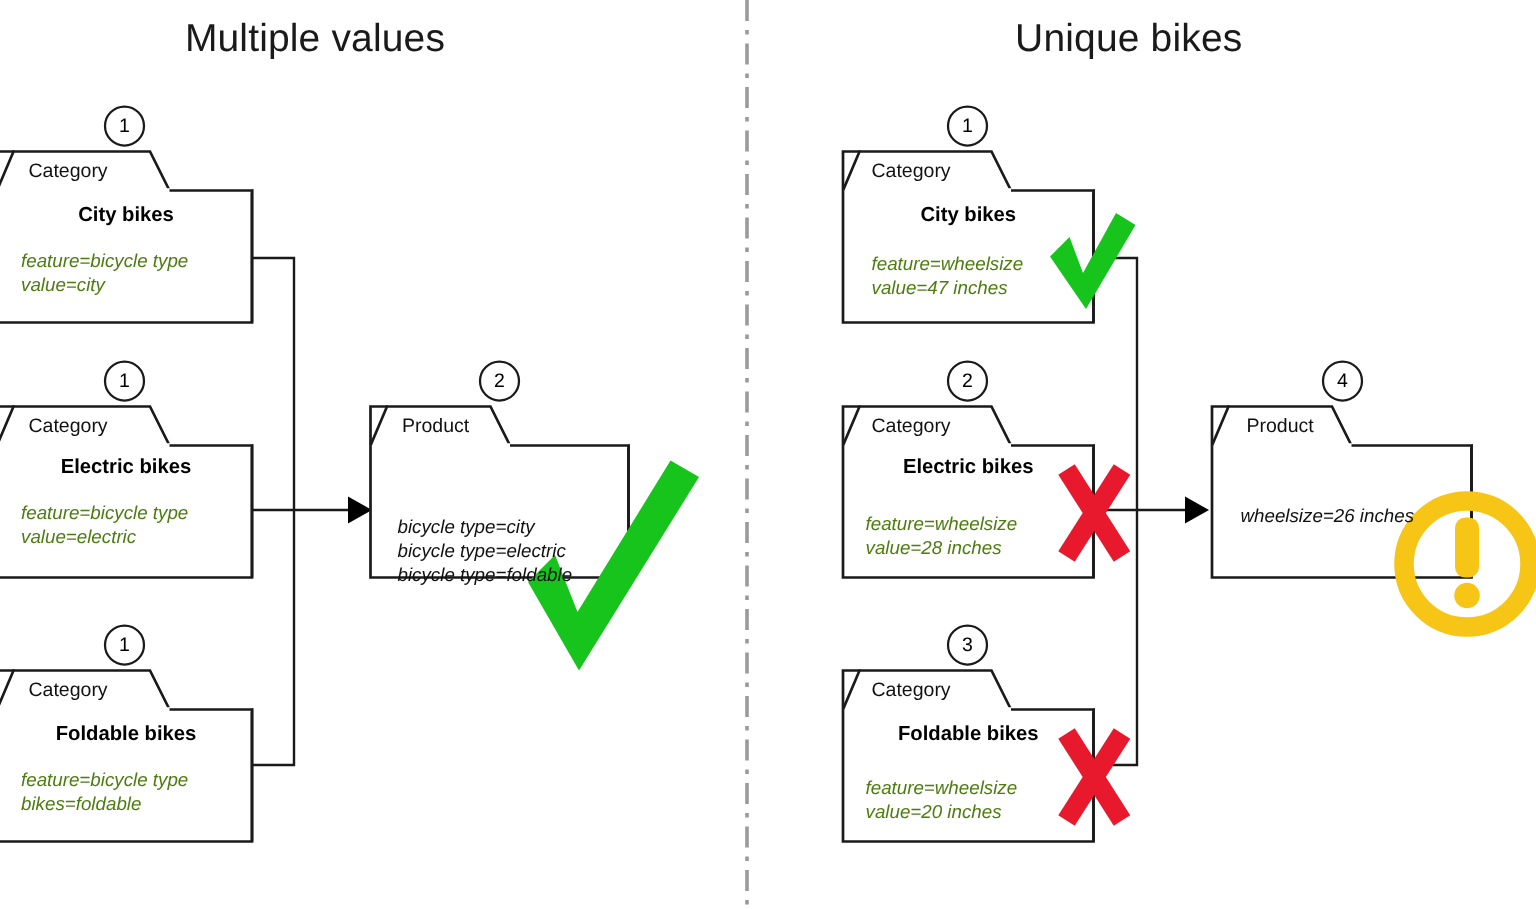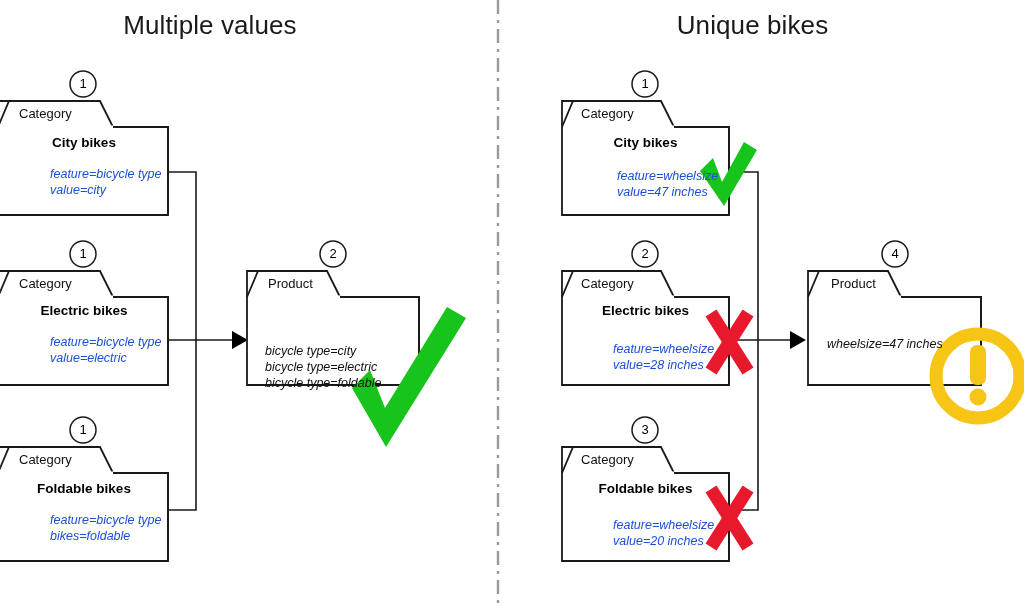--- a/index.html
+++ b/index.html
@@ -8,22 +8,22 @@
   .stage{position:absolute;inset:0;width:976px;height:606px;}
   .svg-layer{position:absolute;left:0;top:0;width:1024px;height:606px;}
 
   .panel-title{position:absolute;font-size:26px;font-weight:400;color:#1a1a1a;
                letter-spacing:0.1px;text-align:center;white-space:nowrap;}
 
   
   .card-kind{position:absolute;font-size:13px;color:#111;white-space:nowrap;}
   .card-name{position:absolute;font-size:13.5px;font-weight:bold;color:#000;
              white-space:nowrap;text-align:center;}
-  .card-attrs{position:absolute;font-size:12.5px;font-style:italic;color:#1d4ed8;
-              line-height:16px;white-space:nowrap;margin-left:36px;}
+  .card-attrs{position:absolute;font-size:12.5px;font-style:italic;color:#4d7c0f;
+              line-height:16px;white-space:nowrap;}
   .card-attrs div{white-space:nowrap;}
   .badge-num{position:absolute;font-size:13px;color:#000;text-align:center;
              width:28px;line-height:28px;}
   .prod-attrs{position:absolute;font-size:12.5px;font-style:italic;color:#111;
               line-height:16px;}
 </style>
 </head>
 <body>
 
 <div class="stage">
@@ -189,16 +189,16 @@
 
   <div class="card-kind" style="left:581px;top:452px;">Category</div>
   <div class="card-name" style="left:562px;top:481px;width:167px;">Foldable bikes</div>
   <div class="card-attrs" style="left:577px;top:517px;">
     <div>feature=wheelsize</div>
     <div>value=20 inches</div>
   </div>
 
   <div class="card-kind" style="left:831px;top:276px;">Product</div>
   <div class="prod-attrs" style="left:827px;top:336px;">
-    <div>wheelsize=47 inches</div>
+    <div>wheelsize=26 inches</div>
   </div>
 
 </div>
 
 </body></html>

